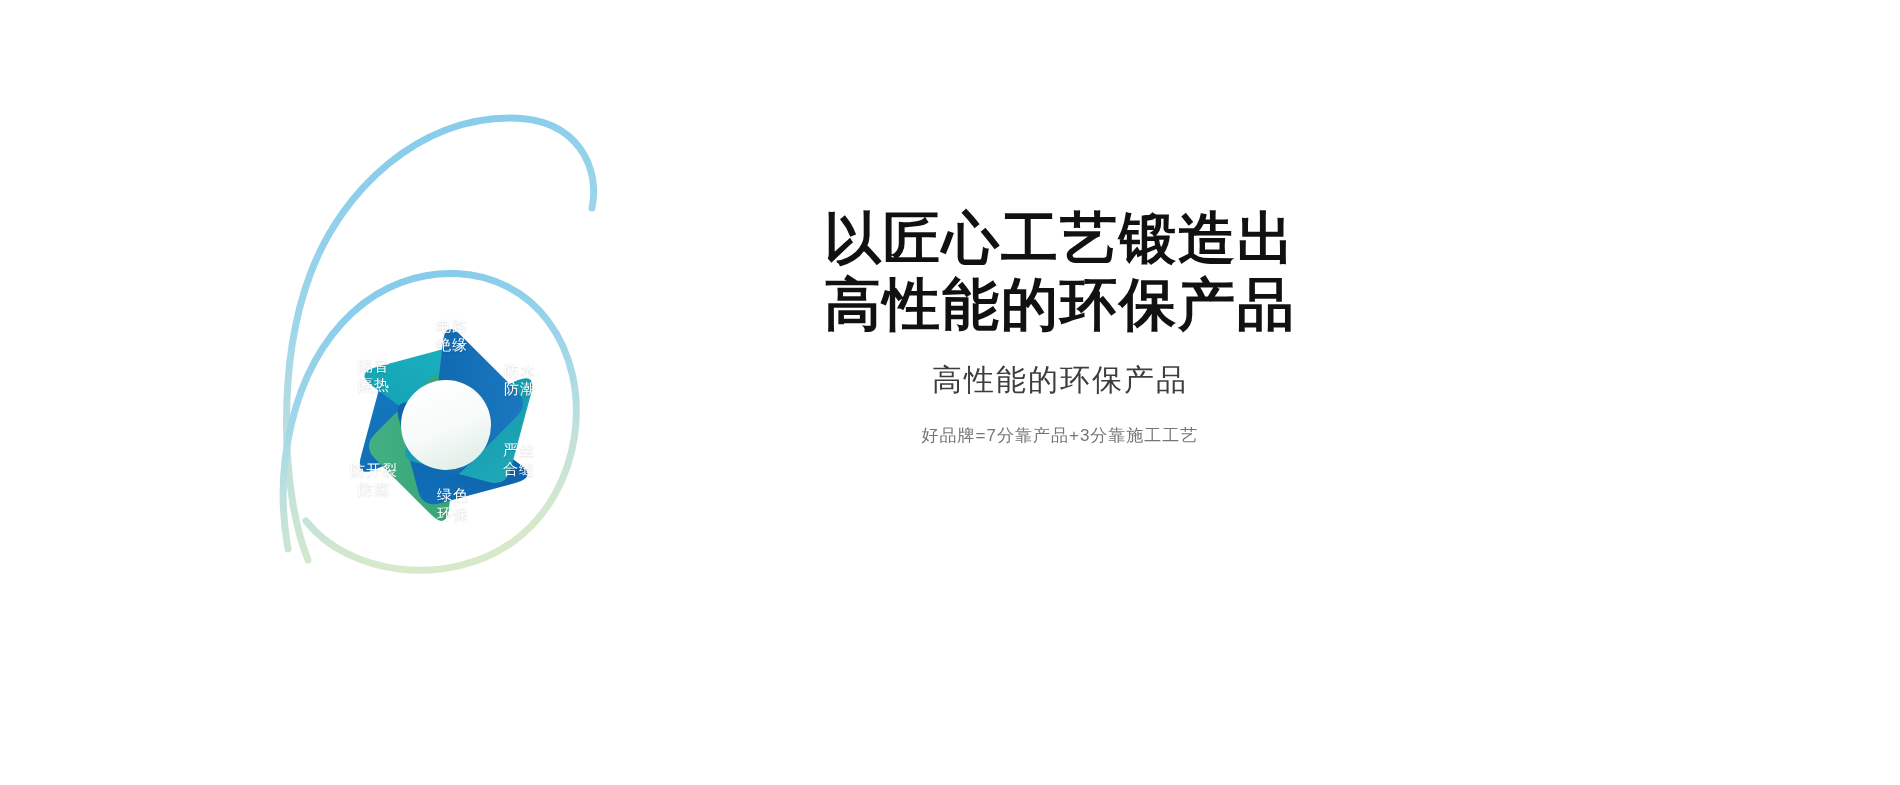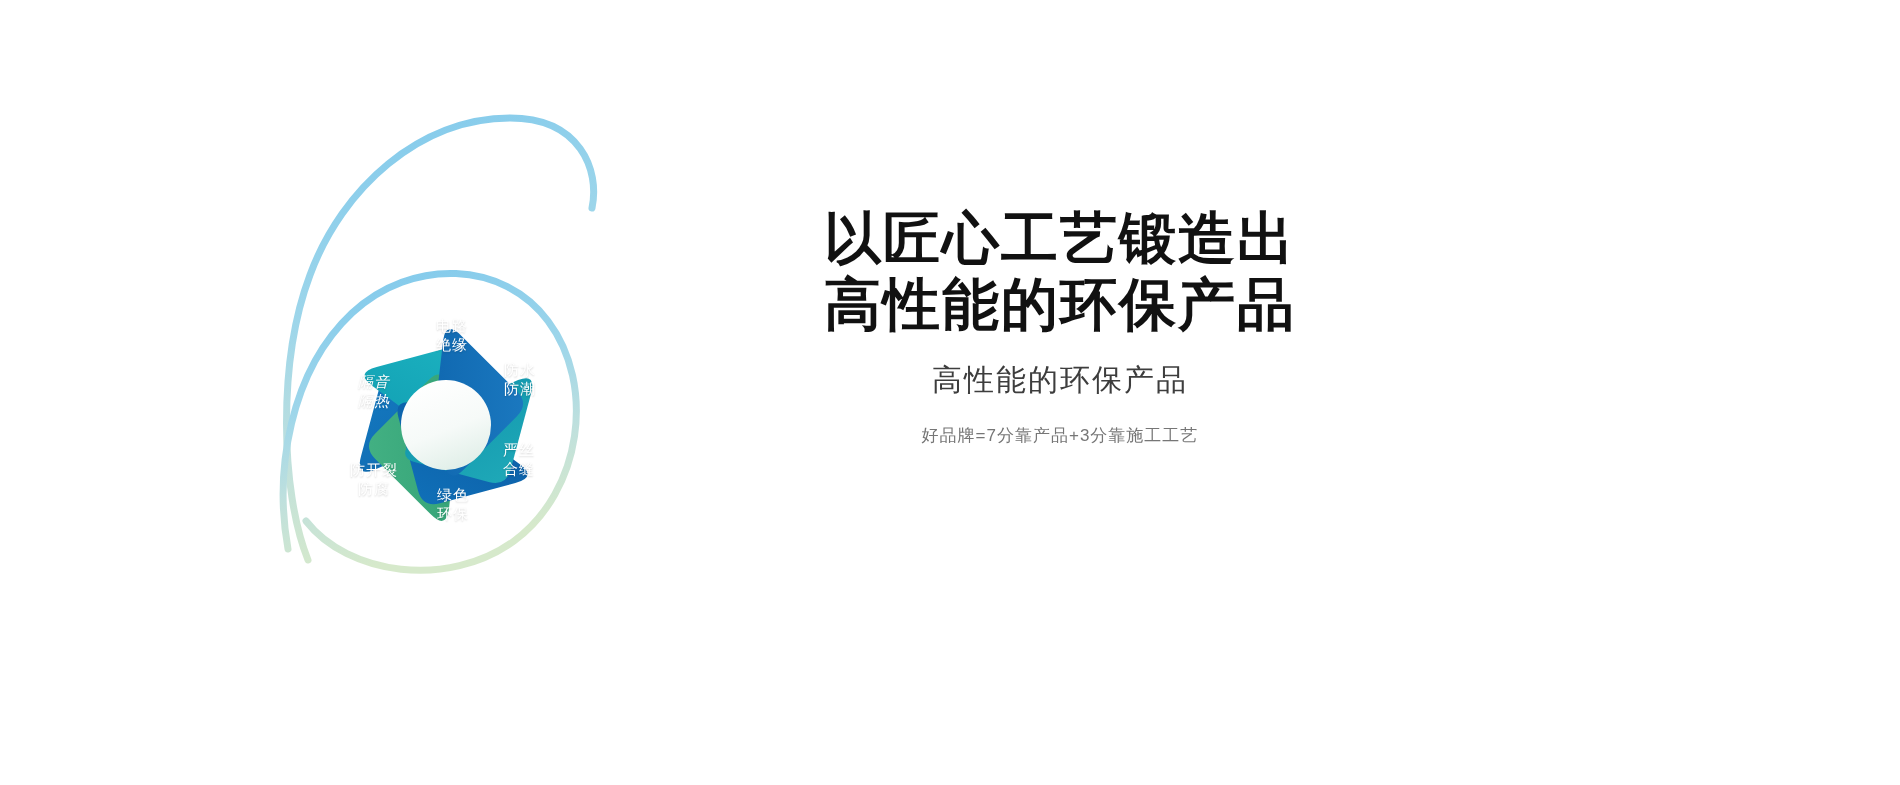--- a/index.html
+++ b/index.html
@@ -154,21 +154,21 @@
     <div class="petal-label" style="left:147px;top:256px;width:70px;">电路
 绝缘</div>
     <div class="petal-label" style="left:215px;top:300px;width:70px;">防水
 防潮</div>
     <div class="petal-label" style="left:214px;top:380px;width:70px;text-align:center;">严丝
 合缝</div>
     <div class="petal-label" style="left:148px;top:425px;width:70px;">绿色
 环保</div>
     <div class="petal-label" style="left:62px;top:378px;width:84px;margin-top:22px;">防开裂
 防腐</div>
-    <div class="petal-label" style="left:68px;top:312px;width:72px;font-style:italic;">隔音
+    <div class="petal-label" style="left:68px;top:296px;width:72px;">隔音
 隔热</div>
   </div>
 
   <div id="textblock">
     <h1 class="headline">以匠心工艺锻造出</h1>
     <h1 class="headline">高性能的环保产品</h1>
     <p class="subtitle">高性能的环保产品</p>
     <p class="tagline">好品牌=7分靠产品+3分靠施工工艺</p>
   </div>
 

